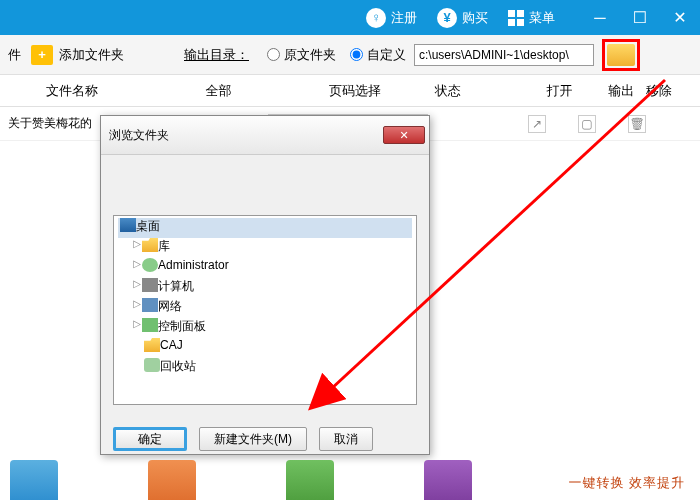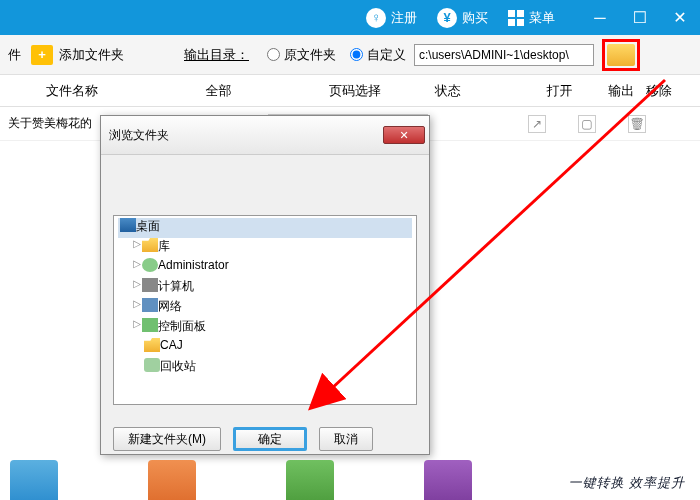--- a/index.html
+++ b/index.html
@@ -57,21 +57,21 @@
 .dlg-btn.primary { border: 3px solid #3aa0e0; padding: 0 22px; }
 
 .arrow-svg { position: absolute; left: 0; top: 0; pointer-events: none; }
 
 .bottom-icons { position: absolute; bottom: 0; left: 0; right: 0; height: 45px; display: flex; align-items: flex-end; padding: 0 10px; gap: 90px; }
 .bi { width: 48px; height: 40px; border-radius: 4px 4px 0 0; }
 .bi1 { background: linear-gradient(#5bb0e0,#3090d0); }
 .bi2 { background: linear-gradient(#f09050,#e07030); }
 .bi3 { background: linear-gradient(#70c060,#50a040); }
 .bi4 { background: linear-gradient(#a060c0,#8040a0); }
-.slogan { position:absolute; right:15px; bottom:8px; font-size:13px; color:#0f172a; letter-spacing:1px;font-style:italic;}
+.slogan { position:absolute; right:15px; bottom:8px; font-size:13px; color:#c2410c; letter-spacing:1px;}
 </style>
 </head>
 <body>
 
 <div class="titlebar">
   <div class="titlebar-item">
     <div class="titlebar-icon">♀</div>
     <span>注册</span>
   </div>
   <div class="titlebar-item">
@@ -177,22 +177,22 @@
           <span class="tree-icon icon-lib"></span>
           <span>CAJ</span>
         </div>
       <div class="tree-row" style="padding-left:26px">
           <span class="tree-icon icon-recycle"></span>
           <span>回收站</span>
         </div>
     </div>
   </div>
   <div class="dialog-buttons">
+    <button class="dlg-btn primary">确定</button>
     <button class="dlg-btn">新建文件夹(M)</button>
-    <button class="dlg-btn primary">确定</button>
     <button class="dlg-btn">取消</button>
   </div>
 </div>
 
 <svg class="arrow-svg" width="700" height="500">
   <defs>
       <marker id="ah" markerWidth="12" markerHeight="12" refX="2" refY="6" orient="auto">
         <path d="M0,0 L0,12 L12,6 z" fill="#ff0000"></path>
       </marker>
     </defs>

